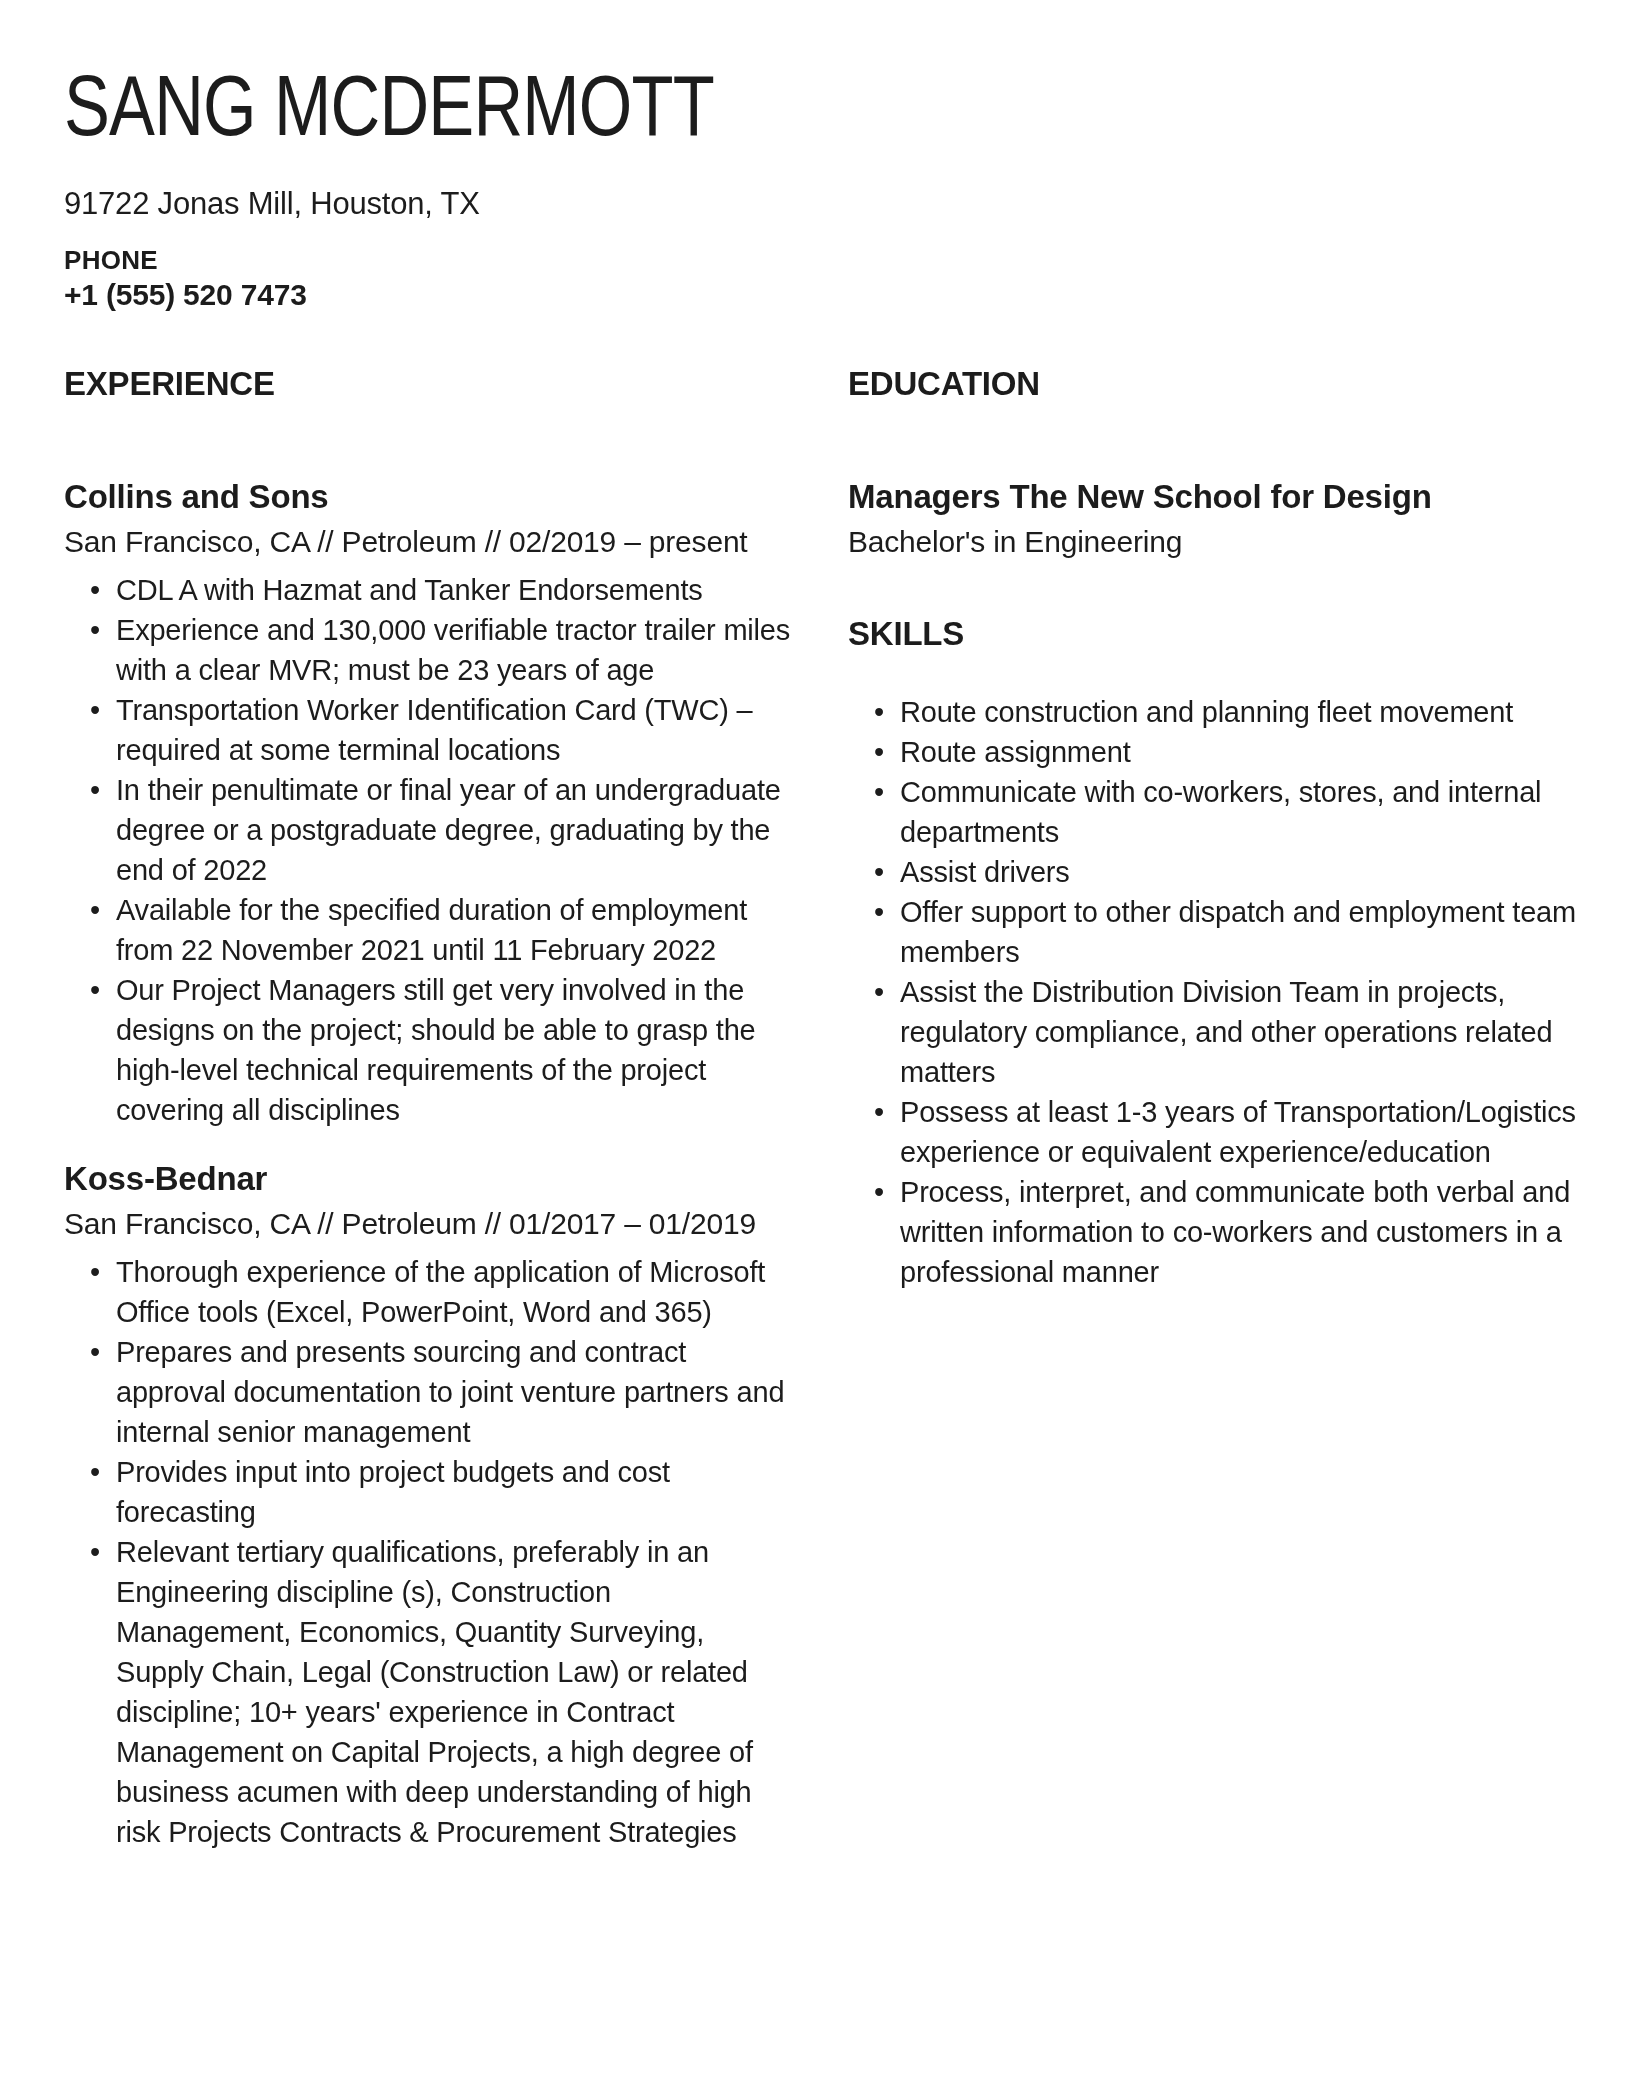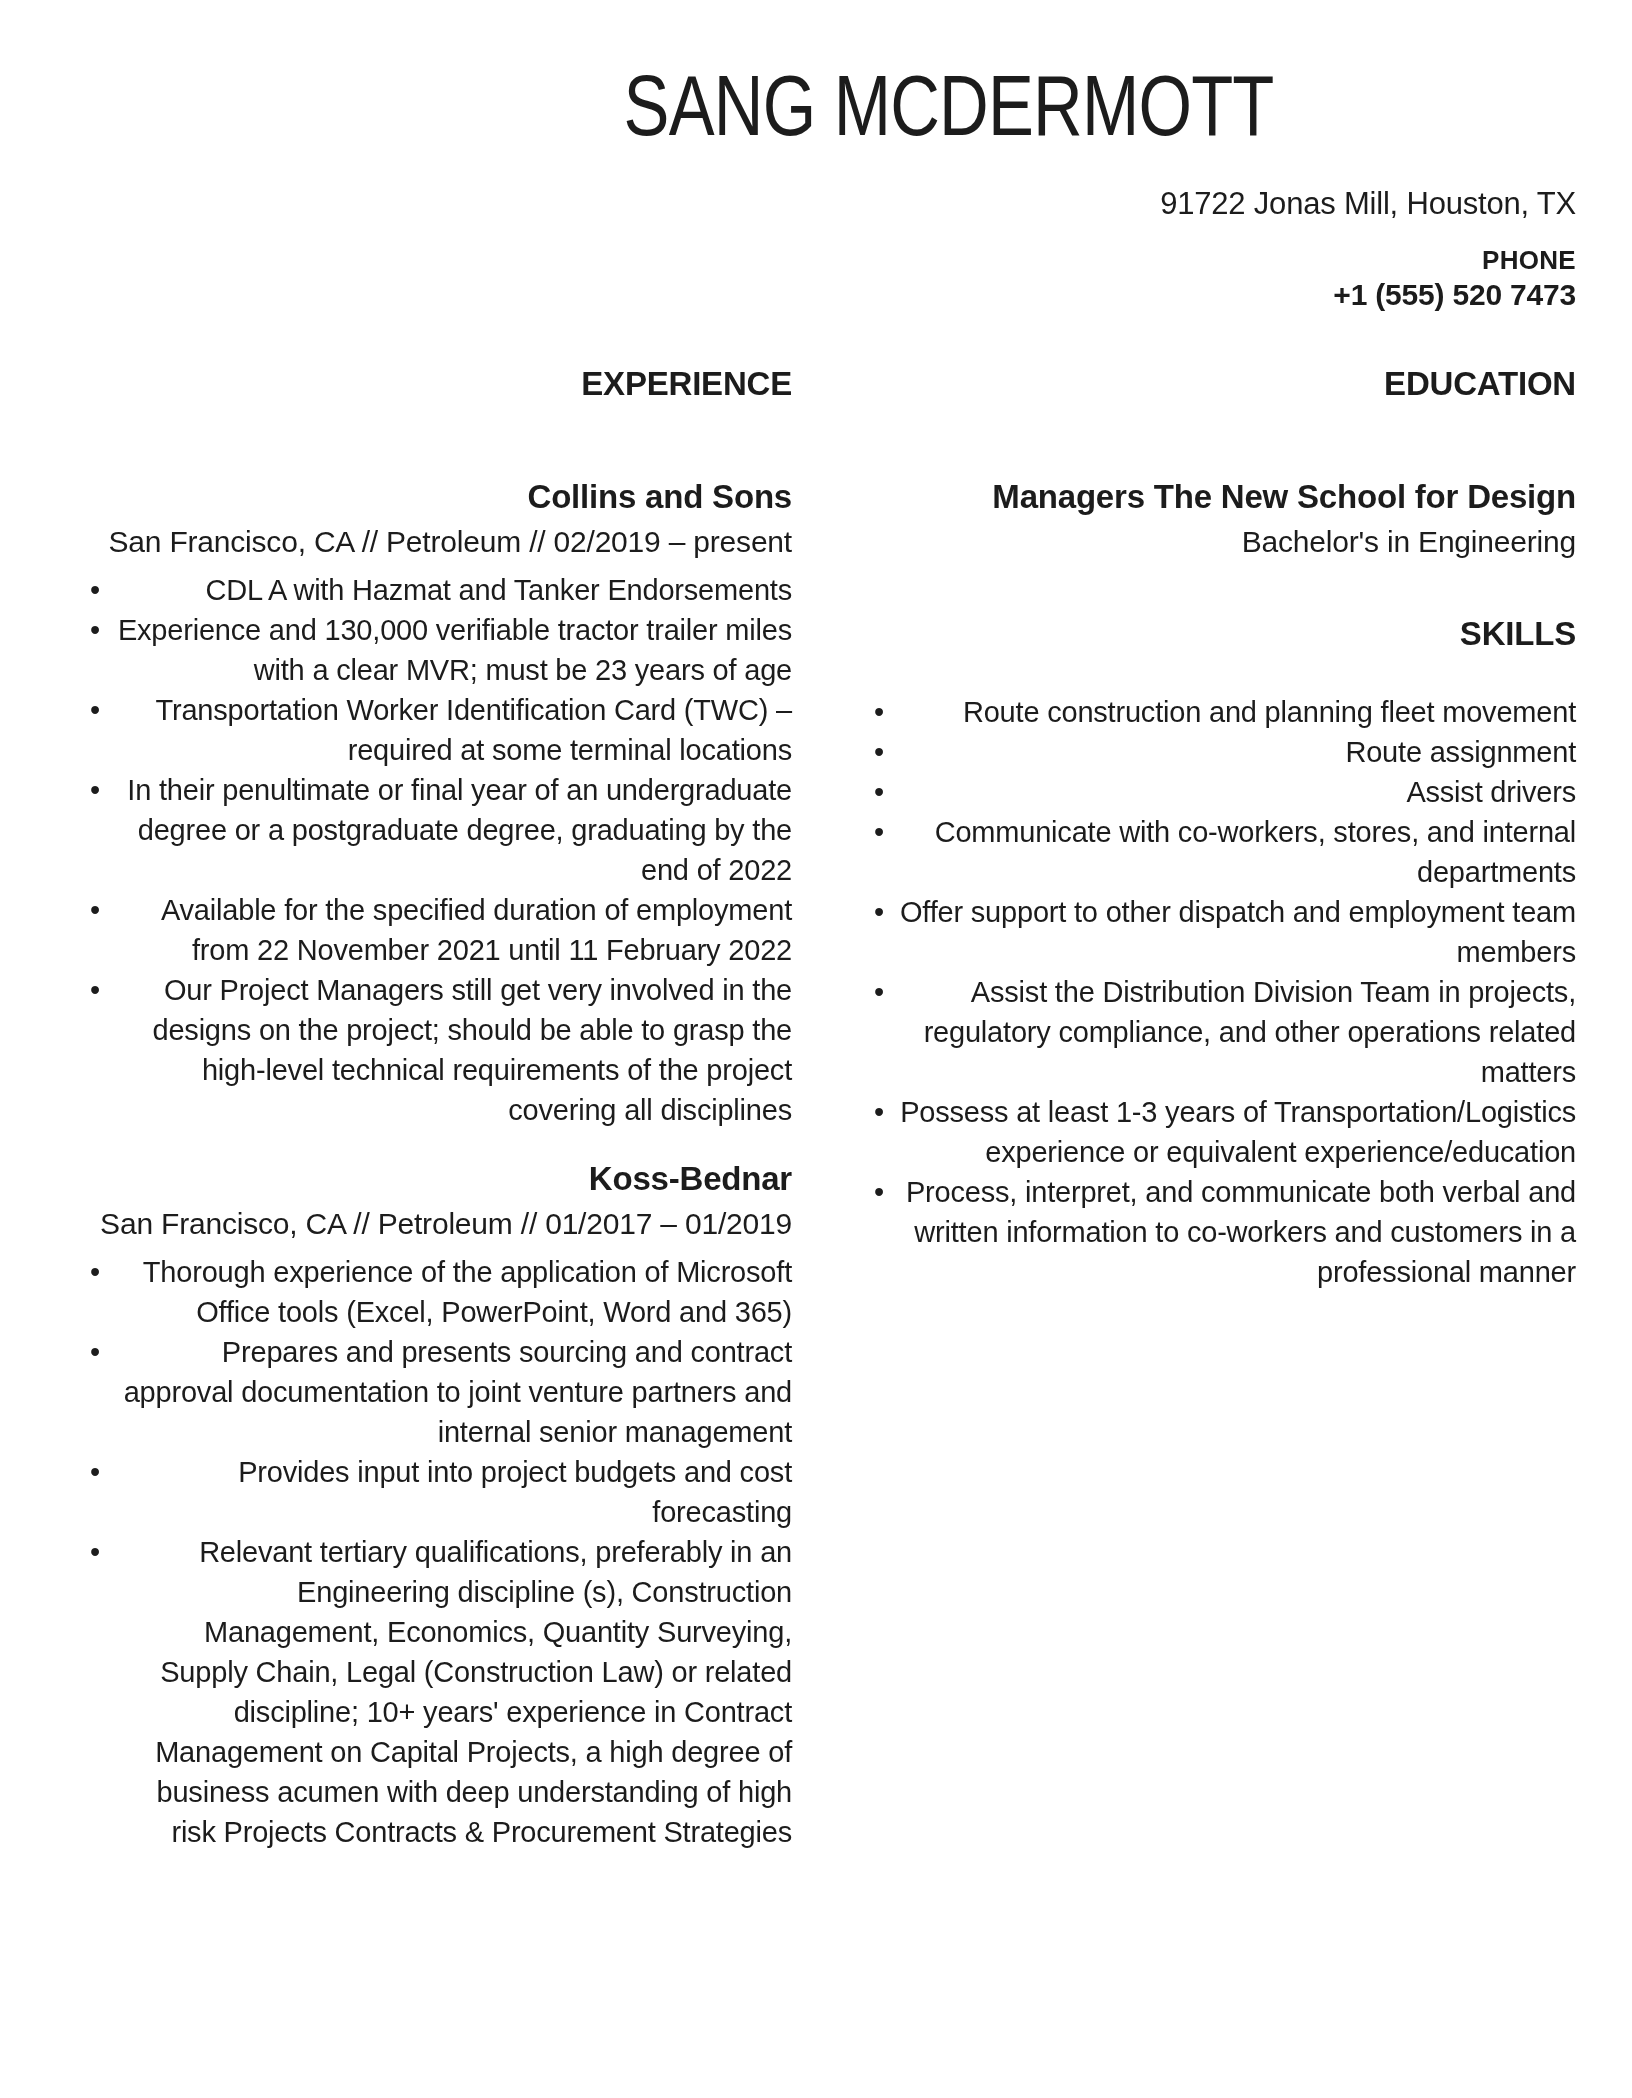--- a/index.html
+++ b/index.html
@@ -6,21 +6,20 @@
   .page {
     position: relative;
     width: 1632px;
     height: 2098px;
     box-sizing: border-box;
     background: #ffffff;
     color: #1c1c1c;
     font-family: "Liberation Sans", "DejaVu Sans", sans-serif;
     padding: 0 56px 0 64px;
     overflow: hidden;
-    text-align: right;
   }
   h1.name {
     margin: 0;
     padding-top: 60px;
     font-size: 86px;
     font-weight: 500;
     line-height: 1.05;
     letter-spacing: -1px;
     white-space: nowrap;
     transform: scaleX(0.80);
@@ -145,22 +144,22 @@
           <h3 class="entry-title">Managers The New School for Design</h3>
           <p class="meta">Bachelor's in Engineering</p>
         </article>
       </div>
 
       <div class="skills-block">
         <h2 class="section-title">SKILLS</h2>
         <ul class="bullets">
           <li>Route construction and planning fleet movement</li>
           <li>Route assignment</li>
+          <li>Communicate with co-workers, stores, and internal departments</li>
           <li>Assist drivers</li>
-          <li>Communicate with co-workers, stores, and internal departments</li>
           <li>Offer support to other dispatch and employment team members</li>
           <li>Assist the Distribution Division Team in projects, regulatory compliance, and other operations related matters</li>
           <li>Possess at least 1-3 years of Transportation/Logistics experience or equivalent experience/education</li>
           <li>Process, interpret, and communicate both verbal and written information to co-workers and customers in a professional manner</li>
         </ul>
       </div>
 
     </section>
   </div>
 </div>

